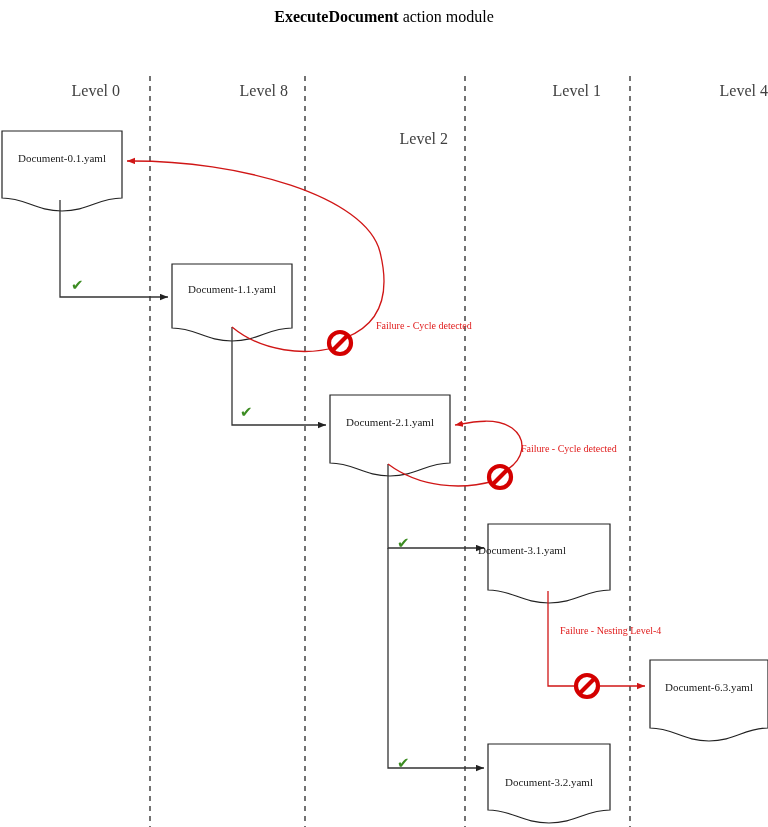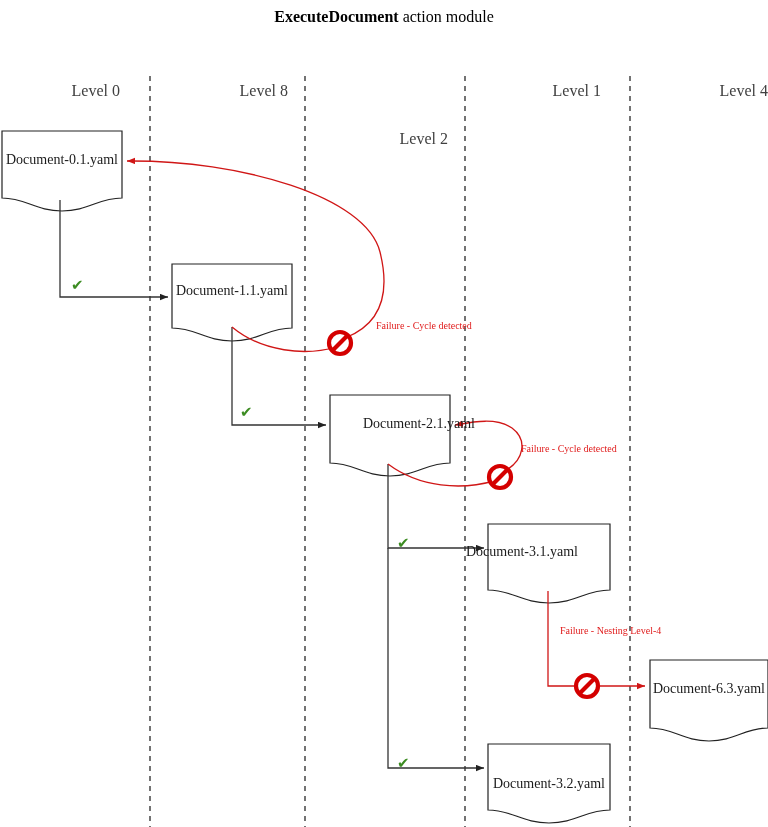--- a/index.html
+++ b/index.html
@@ -48,21 +48,21 @@
   }
   .level-label {
     position: absolute;
     font-size: 16px;
     color: #404040;
     text-align: right;
     width: 120px;
   }
   .doc-label {
     position: absolute;
-    font-size: 14px;
+    font-size: 11px;
     color: #1a1a1a;
     text-align: center;
     white-space: nowrap;
   }
   .fail-label {
     position: absolute;
     font-size: 10px;
     color: #e01b1b;
     white-space: nowrap;
   }
@@ -143,21 +143,21 @@
   </div>
 
   <div id="overlay">
       <div class="level-label" style="left: 0px; top: 82px;">Level 0</div>
       <div class="level-label" style="left: 168px; top: 82px;">Level 8</div>
       <div class="level-label" style="left: 328px; top: 82px; margin-top: 48px;">Level 2</div>
       <div class="level-label" style="left: 481px; top: 82px;">Level 1</div>
       <div class="level-label" style="left: 648px; top: 82px;">Level 4</div>
       <div class="doc-label" style="left: 2px; top: 151.5px; width: 120px;">Document-0.1.yaml</div>
       <div class="doc-label" style="left: 172px; top: 283px; width: 120px; font-family: Liberation Serif, serif;">Document-1.1.yaml</div>
-      <div class="doc-label" style="left: 330px; top: 416px; width: 120px; padding-left: 29px;">Document-2.1.yaml</div>
+      <div class="doc-label" style="left: 330px; top: 416px; width: 120px;">Document-2.1.yaml</div>
       <div class="doc-label" style="left: 461px; top: 544px; width: 122px;">Document-3.1.yaml</div>
       <div class="doc-label" style="left: 650px; top: 681px; width: 118px;">Document-6.3.yaml</div>
       <div class="doc-label" style="left: 488px; top: 764px; width: 122px; margin-top: 12px;">Document-3.2.yaml</div>
       <div class="check" style="left: 71px; top: 278px; color: rgb(60, 140, 34);">✔</div>
       <div class="check" style="left: 240px; top: 405px; color: rgb(60, 140, 34);">✔</div>
       <div class="check" style="left: 397px; top: 536px; color: rgb(60, 140, 34);">✔</div>
       <div class="check" style="left: 397px; top: 756px; color: rgb(60, 140, 34);">✔</div>
       <div class="fail-label" style="left: 376px; top: 320px; color: rgb(224, 27, 27);">Failure - Cycle detected</div>
       <div class="fail-label" style="left: 521px; top: 443px; color: rgb(224, 27, 27);">Failure - Cycle detected</div>
       <div class="fail-label" style="left: 560px; top: 625px; color: rgb(224, 27, 27);">Failure - Nesting Level-4</div>

